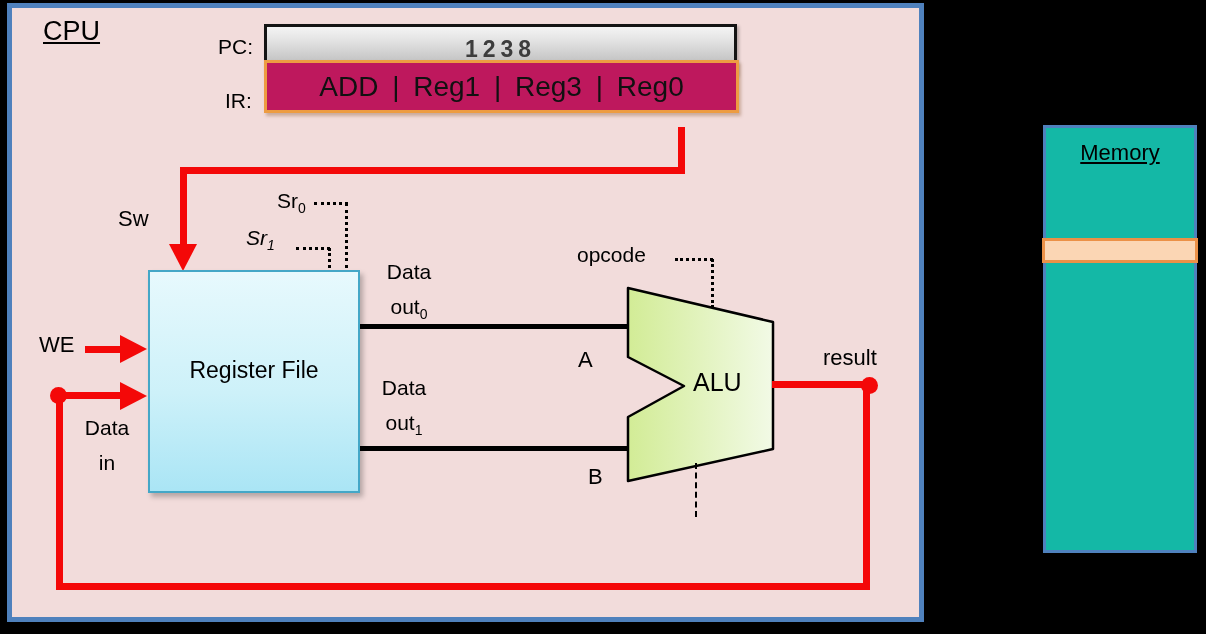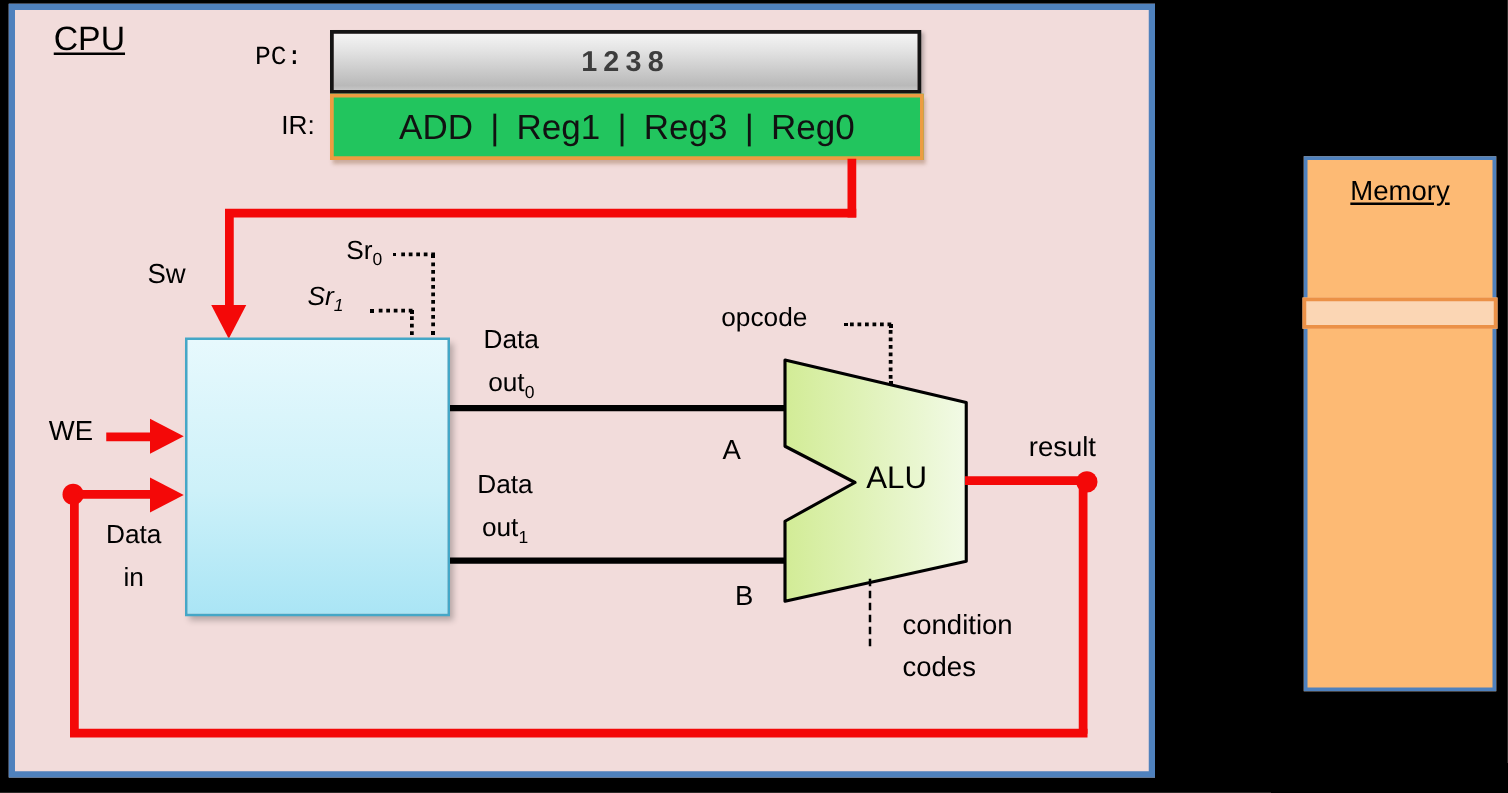--- a/index.html
+++ b/index.html
@@ -4,29 +4,29 @@
 <style>
   html,body{margin:0;padding:0;background:#000;}
   .canvas{
     position:relative;width:1206px;height:634px;background:#000;overflow:hidden;
     font-family:"Liberation Sans", sans-serif;color:#000;
   }
   .box{position:absolute;box-sizing:border-box;}
   
   .cpu-box{left:7px;top:3px;width:917px;height:619px;background:#f2dcdb;border:5px solid #4f81bd;}
   
-  .memory-box{left:1043px;top:125px;width:154px;height:428px;background:#fdba74;border:3px solid #4f81bd;box-shadow:3px 3px 4px rgba(0,0,0,0.45);}
+  .memory-box{left:1043px;top:125px;width:154px;height:428px;background:#14b8a6;border:3px solid #4f81bd;box-shadow:3px 3px 4px rgba(0,0,0,0.45);}
   .memory-title{position:absolute;top:12px;left:0;width:100%;text-align:center;font-size:22px;text-decoration:underline;}
   .memory-row{position:absolute;left:-4px;top:110px;width:156px;height:25px;background:#fbd6b4;border:3px solid #eb9147;box-sizing:border-box;}
   
   .pc-box{left:264px;top:24px;width:473px;height:51px;border:3px solid #141414;
     background:linear-gradient(180deg,#f4f4f4 0%,#e3e3e3 30%,#b9b9b9 92%,#c6c6c6 100%);
     box-shadow:2px 2px 3px rgba(0,0,0,0.25);display:flex;align-items:center;justify-content:center;}
   .pc-value{font-size:23px;letter-spacing:5px;color:#3d3d3d;font-weight:700;}
-  .ir-box{left:264px;top:75px;width:475px;height:53px;border:3px solid #ed9c42;background:#22c55e;
+  .ir-box{left:264px;top:60px;width:475px;height:53px;border:3px solid #ed9c42;background:#be185d;
     box-shadow:2px 3px 3px rgba(130,80,40,0.35);display:flex;align-items:center;justify-content:center;}
   .ir-value{font-size:28px;word-spacing:6px;color:#111;}
   
   .rf-box{left:148px;top:270px;width:212px;height:223px;border:2.5px solid #44a7c7;
     background:linear-gradient(180deg,#e7f9fd 0%,#cdf1f9 55%,#aae5f5 100%);
     box-shadow:3px 4px 5px rgba(0,0,0,0.25);}
   .rf-label{position:absolute;left:148px;top:357px;width:212px;text-align:center;font-size:23px;}
   
   .lbl{position:absolute;font-size:22px;white-space:nowrap;}
   .lbl.small{font-size:21px;}
@@ -46,21 +46,21 @@
   .alu-label{position:absolute;left:693px;top:368px;font-size:25px;}
 </style>
 </head>
 <body>
 
 <div class="canvas">
 
   <div class="box cpu-box"></div>
   <div class="lbl underline" style="left:43px;top:16px;font-size:27px;">CPU</div>
 
-  <div class="lbl small" style="left:204px;top:35px;font-family:Liberation Mono, monospace;">PC:</div>
+  <div class="lbl small" style="left:218px;top:35px;">PC:</div>
   <div class="box pc-box">
     <span class="pc-value">1238</span>
   </div>
 
   <div class="lbl small" style="left:225px;top:89px;">IR:</div>
   <div class="box ir-box">
     <span class="ir-value">ADD | Reg1 | Reg3 | Reg0</span>
   </div>
 
   <div class="redline" style="left:678px;top:127px;width:7px;height:47px;"></div>
@@ -70,20 +70,21 @@
   <div class="lbl" style="left:118px;top:206px;text-align:center;">Sw</div>
 
   <div class="lbl small" style="left:277px;top:189px;"><span>Sr</span><sub class="sc">0</sub></div>
   <div class="dotline-h" style="left:314px;top:202px;width:34px;"></div>
   <div class="dotline-v" style="left:345px;top:203px;height:65px;"></div>
   <div class="lbl small" style="left:246px;top:226px;font-style:italic;"><span>Sr</span><sub class="sc">1</sub></div>
   <div class="dotline-h" style="left:296px;top:247px;width:34px;"></div>
   <div class="dotline-v" style="left:328px;top:248px;height:20px;"></div>
 
   <div class="box rf-box"></div>
+  <div class="rf-label">Register File</div>
 
   <div class="lbl" style="left:39px;top:332px;">WE</div>
   <div class="redline" style="left:85px;top:346px;width:36px;height:7px;"></div>
   <div class="arrow-right" style="left:120px;top:335px;"></div>
 
   <div class="dot" style="left:50px;top:387px;"></div>
   <div class="redline" style="left:58px;top:392px;width:62px;height:7px;"></div>
   <div class="arrow-right" style="left:120px;top:382px;"></div>
   <div class="stack" style="left:72px;top:410px;width:70px;">
     <span>Data</span><br>
@@ -112,24 +113,20 @@
     </defs>
     <polygon points="628,288 773,322 773,449 628,481 628,417 684,386 628,357" fill="url(#aluGrad)" stroke="#000" stroke-width="2.5" stroke-linejoin="round"></polygon>
   </svg>
   <div class="alu-label">ALU</div>
 
   <div class="lbl small" style="left:577px;top:243px;">opcode</div>
   <div class="dotline-h" style="left:675px;top:258px;width:38px;"></div>
   <div class="dotline-v" style="left:711px;top:259px;height:49px;"></div>
 
   <div class="dashline-v" style="left:695px;top:463px;height:54px;"></div>
-  <div class="stack" style="left:722px;top:483px;text-align:left;font-size:22px;line-height:34px;">
-    <span>condition</span><br>
-    <span>codes</span>
-  </div>
 
   <div class="lbl" style="left:789px;top:345px;margin-left:34px;">result</div>
   <div class="redline" style="left:772px;top:381px;width:97px;height:7px;"></div>
   <div class="dot" style="left:861px;top:377px;"></div>
   <div class="redline" style="left:863px;top:384px;width:7px;height:203px;"></div>
   <div class="redline" style="left:56px;top:583px;width:814px;height:7px;"></div>
   <div class="redline" style="left:56px;top:395px;width:7px;height:192px;"></div>
 
   <div class="box memory-box">
     <div class="memory-title">Memory</div>

